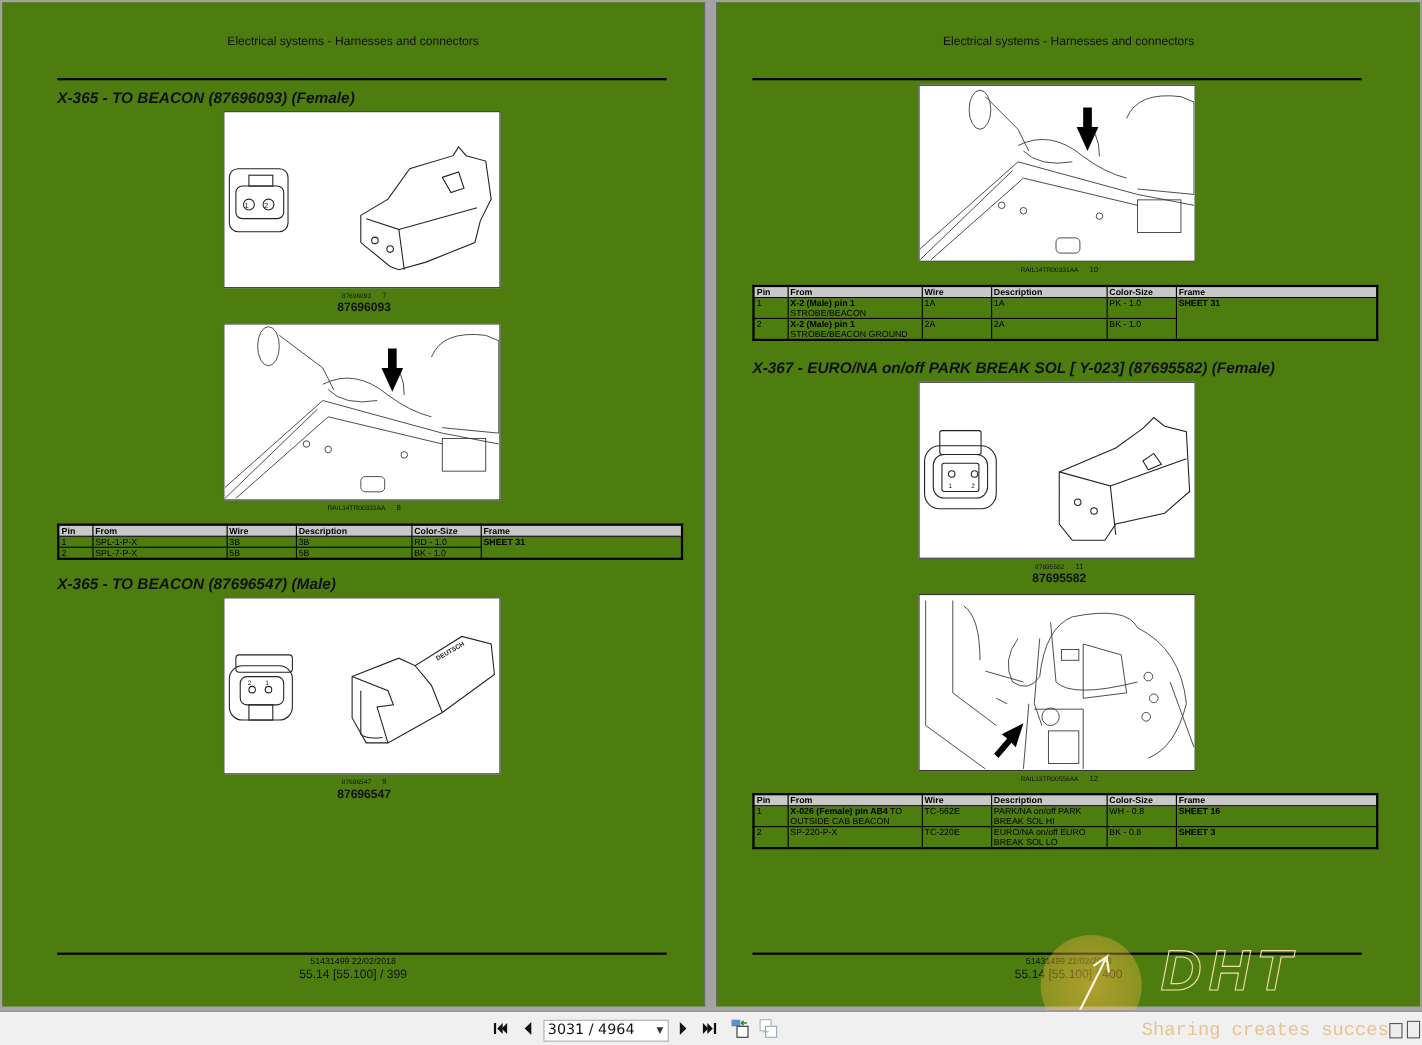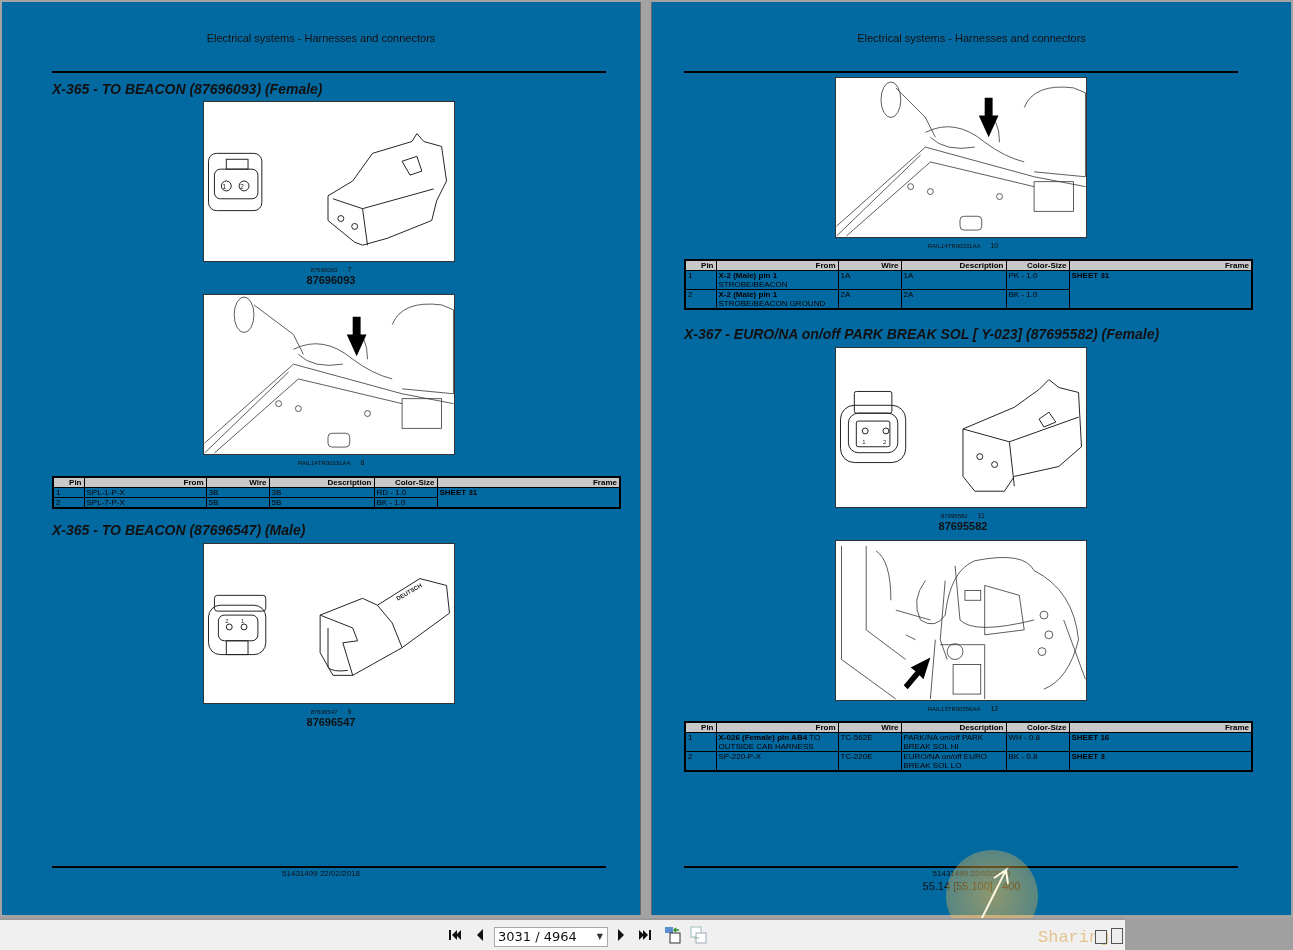--- a/index.html
+++ b/index.html
@@ -1,36 +1,36 @@
 <!DOCTYPE html>
 <html><head>
 <meta charset="utf-8">
 <style>
   * { box-sizing: border-box; margin: 0; padding: 0; }
   html, body { width: 1293px; height: 950px; overflow: hidden; background: #a0a0a0; font-family: "Liberation Sans", sans-serif; }
   .viewer { position: absolute; left: 0; top: 0; width: 1293px; height: 918px; background: #a3a3a3; }
-  .page { position: absolute; top: 2px; background: #0369a1; height: 913px; }
+  .page { position: absolute; top: 2px; background: #4d7c0f; height: 913px; }
   .page.left { left: 2px; width: 639px; border-right: 1px solid #6a6a6a; }
   .page.right { left: 651px; width: 640px; border-left: 1px solid #6a6a6a; }
   .hdr { position: absolute; top: 30px; width: 100%; text-align: center; font-size: 11px; color: #111; }
   .rule { position: absolute; height: 2px; background: #000; }
   .sec-title { position: absolute; font-size: 14px; font-weight: bold; font-style: italic; color: #111; }
   .fig { position: absolute; border: 1px solid #333; background: #fff; overflow: hidden; }
   .fig svg { width: 100%; height: 100%; display: block; }
   .cap-small { position: absolute; font-size: 6px; color: #111; text-align: center; width: 260px; }
   .cap-small .num { font-size: 7px; margin-left: 10px; }
   .cap-big { position: absolute; font-size: 11px; font-weight: bold; color: #111; text-align: center; width: 260px; }
   table.pins { position: absolute; border-collapse: collapse; font-size: 8px; color: #000; table-layout: fixed; }
-  table.pins th { background: #c8c8c8; border: 1px solid #000; font-weight: bold; padding: 0 2px; height: 9px; line-height: 9px; text-align: right; }
+  table.pins th { background: #c8c8c8; border: 1px solid #000; font-weight: bold; padding: 0 2px; height: 9px; line-height: 9px; text-align: left; }
   table.pins td { border: 1px solid #000; padding: 0 2px; vertical-align: top; line-height: 9px; }
   table.pins { border: 2px solid #000; }
   table.pins td.b { font-weight: bold; }
   .foot-id { position: absolute; width: 100%; text-align: center; font-size: 8px; color: #111; }
   .foot-pg { position: absolute; width: 100%; text-align: center; font-size: 11px; color: #111; }
-  .toolbar { position: absolute; left: 0; top: 918px; width: 1125px; height: 32px; background: #f0f0f0; border-top: 2px solid #9a9a9a; }
+  .toolbar { position: absolute; left: 0; top: 918px; width: 1293px; height: 32px; background: #f0f0f0; border-top: 2px solid #9a9a9a; }
   .tb-btn { position: absolute; top: 8px; width: 14px; height: 14px; cursor: pointer; }
   .page-select { position: absolute; left: 494px; top: 7px; width: 114px; height: 20px; border: 1px solid #aaa; background: #fff; font-size: 13px; line-height: 18px; padding-left: 3px; color: #111; font-family: "DejaVu Sans", sans-serif; }
   .page-select .arrow { position: absolute; right: 4px; top: 0; font-size: 8px; color: #333; }
   .watermark-text { position: absolute; left: 1038px; top: 927px; font-family: "Liberation Mono", monospace; font-size: 17px; color: #e6c48f; letter-spacing: 0px; }
   .wm-circle { position: absolute; left: 946px; top: 850px; width: 92px; height: 92px; border-radius: 50%; background: radial-gradient(circle, rgba(255,190,70,0.55), rgba(255,190,70,0.25)); }
   .wm-logo { position: absolute; left: 1055px; top: 853px; font-size: 52px; font-weight: bold; font-style: italic; color: transparent; -webkit-text-stroke: 1px #f4dca8; letter-spacing: 6px; }
 </style>
 </head>
 <body>
 
@@ -150,20 +150,21 @@
         <text x="195" y="55" font-size="6" fill="#222" font-weight="bold" transform="rotate(-30 200 55)" font-family="Liberation Sans, sans-serif">DEUTSCH</text>
       </svg>
     </div>
     <div class="cap-small" style="left:199px; top:706px;">
       <span>87696547</span><span class="num">9</span>
     </div>
     <div class="cap-big" style="left:199px; top:714px;">87696547</div>
 
     <div class="rule" style="left:50px; top:864px; width:554px;"></div>
     <div class="foot-id" style="top:867px;">51431499 22/02/2018</div>
+    <div class="foot-pg" style="top:878px;">55.14 [55.100] / 399</div>
   </div>
 
   <div class="page right">
     <div class="hdr">Electrical systems - Harnesses and connectors</div>
     <div class="rule" style="left:32px; top:69px; width:554px;"></div>
 
     <div class="fig" style="left:183px; top:75px; width:252px; height:161px;">
       <svg viewBox="0 0 252 161">
         <g fill="none" stroke="#333" stroke-width="0.8">
           <path d="M0 150 L90 70 L200 100 L252 110"></path>
@@ -303,21 +304,21 @@
           <th>From</th>
           <th>Wire</th>
           <th>Description</th>
           <th>Color-Size</th>
           <th>Frame</th>
         </tr>
       </thead>
       <tbody>
         <tr>
           <td>1</td>
-          <td><span style="font-weight:bold">X-026 (Female) pin AB4</span> <span>TO OUTSIDE CAB HARNESS</span></td>
+          <td><span style="font-weight:bold">X-026 (Female) pin AB4</span> <span>TO OUTSIDE CAB BEACON</span></td>
           <td>TC-562E</td>
           <td>PARK/NA on/off PARK BREAK SOL HI</td>
           <td>WH - 0.8</td>
           <td class="b">SHEET 16</td>
         </tr>
         <tr>
           <td>2</td>
           <td>SP-220-P-X</td>
           <td>TC-220E</td>
           <td>EURO/NA on/off EURO BREAK SOL LO</td>
@@ -330,20 +331,21 @@
     <div class="rule" style="left:32px; top:864px; width:554px;"></div>
     <div class="foot-id" style="top:867px;">51431499 22/02/2018</div>
     <div class="foot-pg" style="top:878px;">55.14 [55.100] / 400</div>
   </div>
 
   <div class="wm-circle">
     <svg viewBox="0 0 92 92" width="92" height="92">
       <path d="M30 80 L60 20 L48 28 M60 20 L62 34" fill="none" stroke="#fff8e0" stroke-width="2"></path>
     </svg>
   </div>
+  <div class="wm-logo">DHT</div>
 </div>
 
 <div class="toolbar">
   <div class="tb-btn" style="left:448px;">
     <svg viewBox="0 0 14 14" width="14" height="14">
         <rect x="1" y="2" width="2" height="10" fill="#111"></rect>
         <path d="M4 7 L9 2 L9 12 Z" fill="#111"></path>
         <path d="M8 7 L13 2 L13 12 Z" fill="#111"></path>
       </svg>
   </div>

